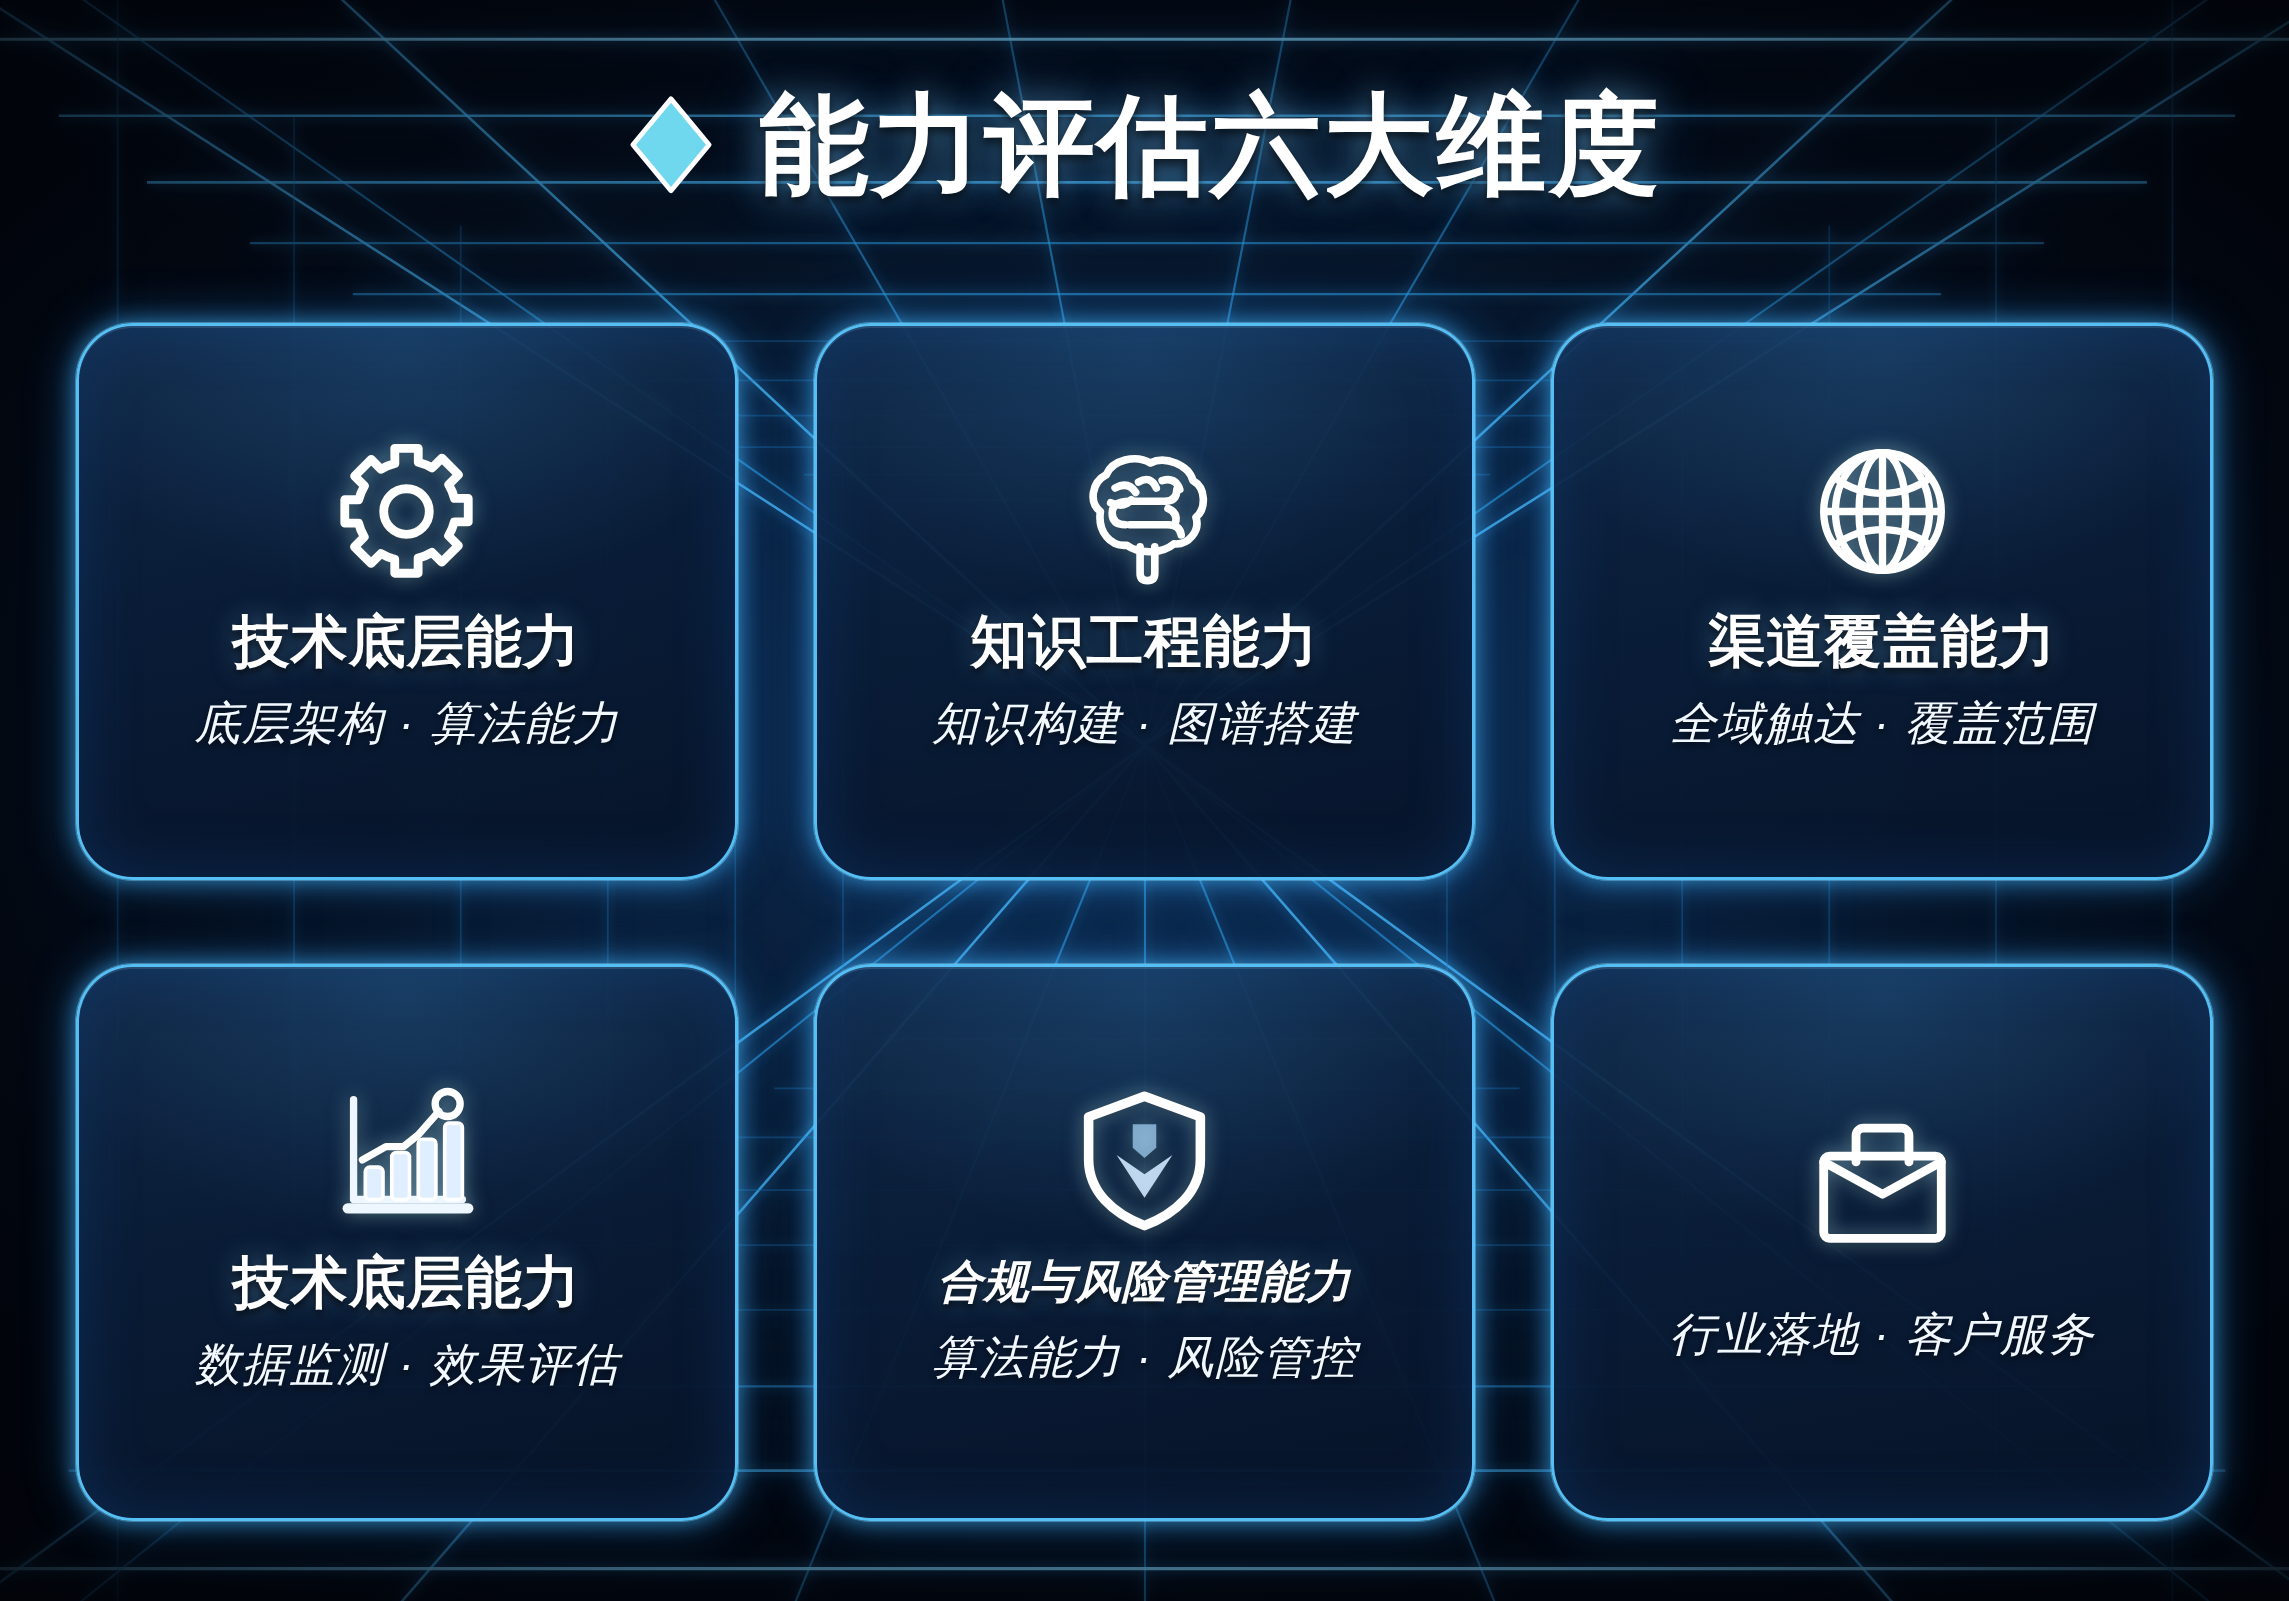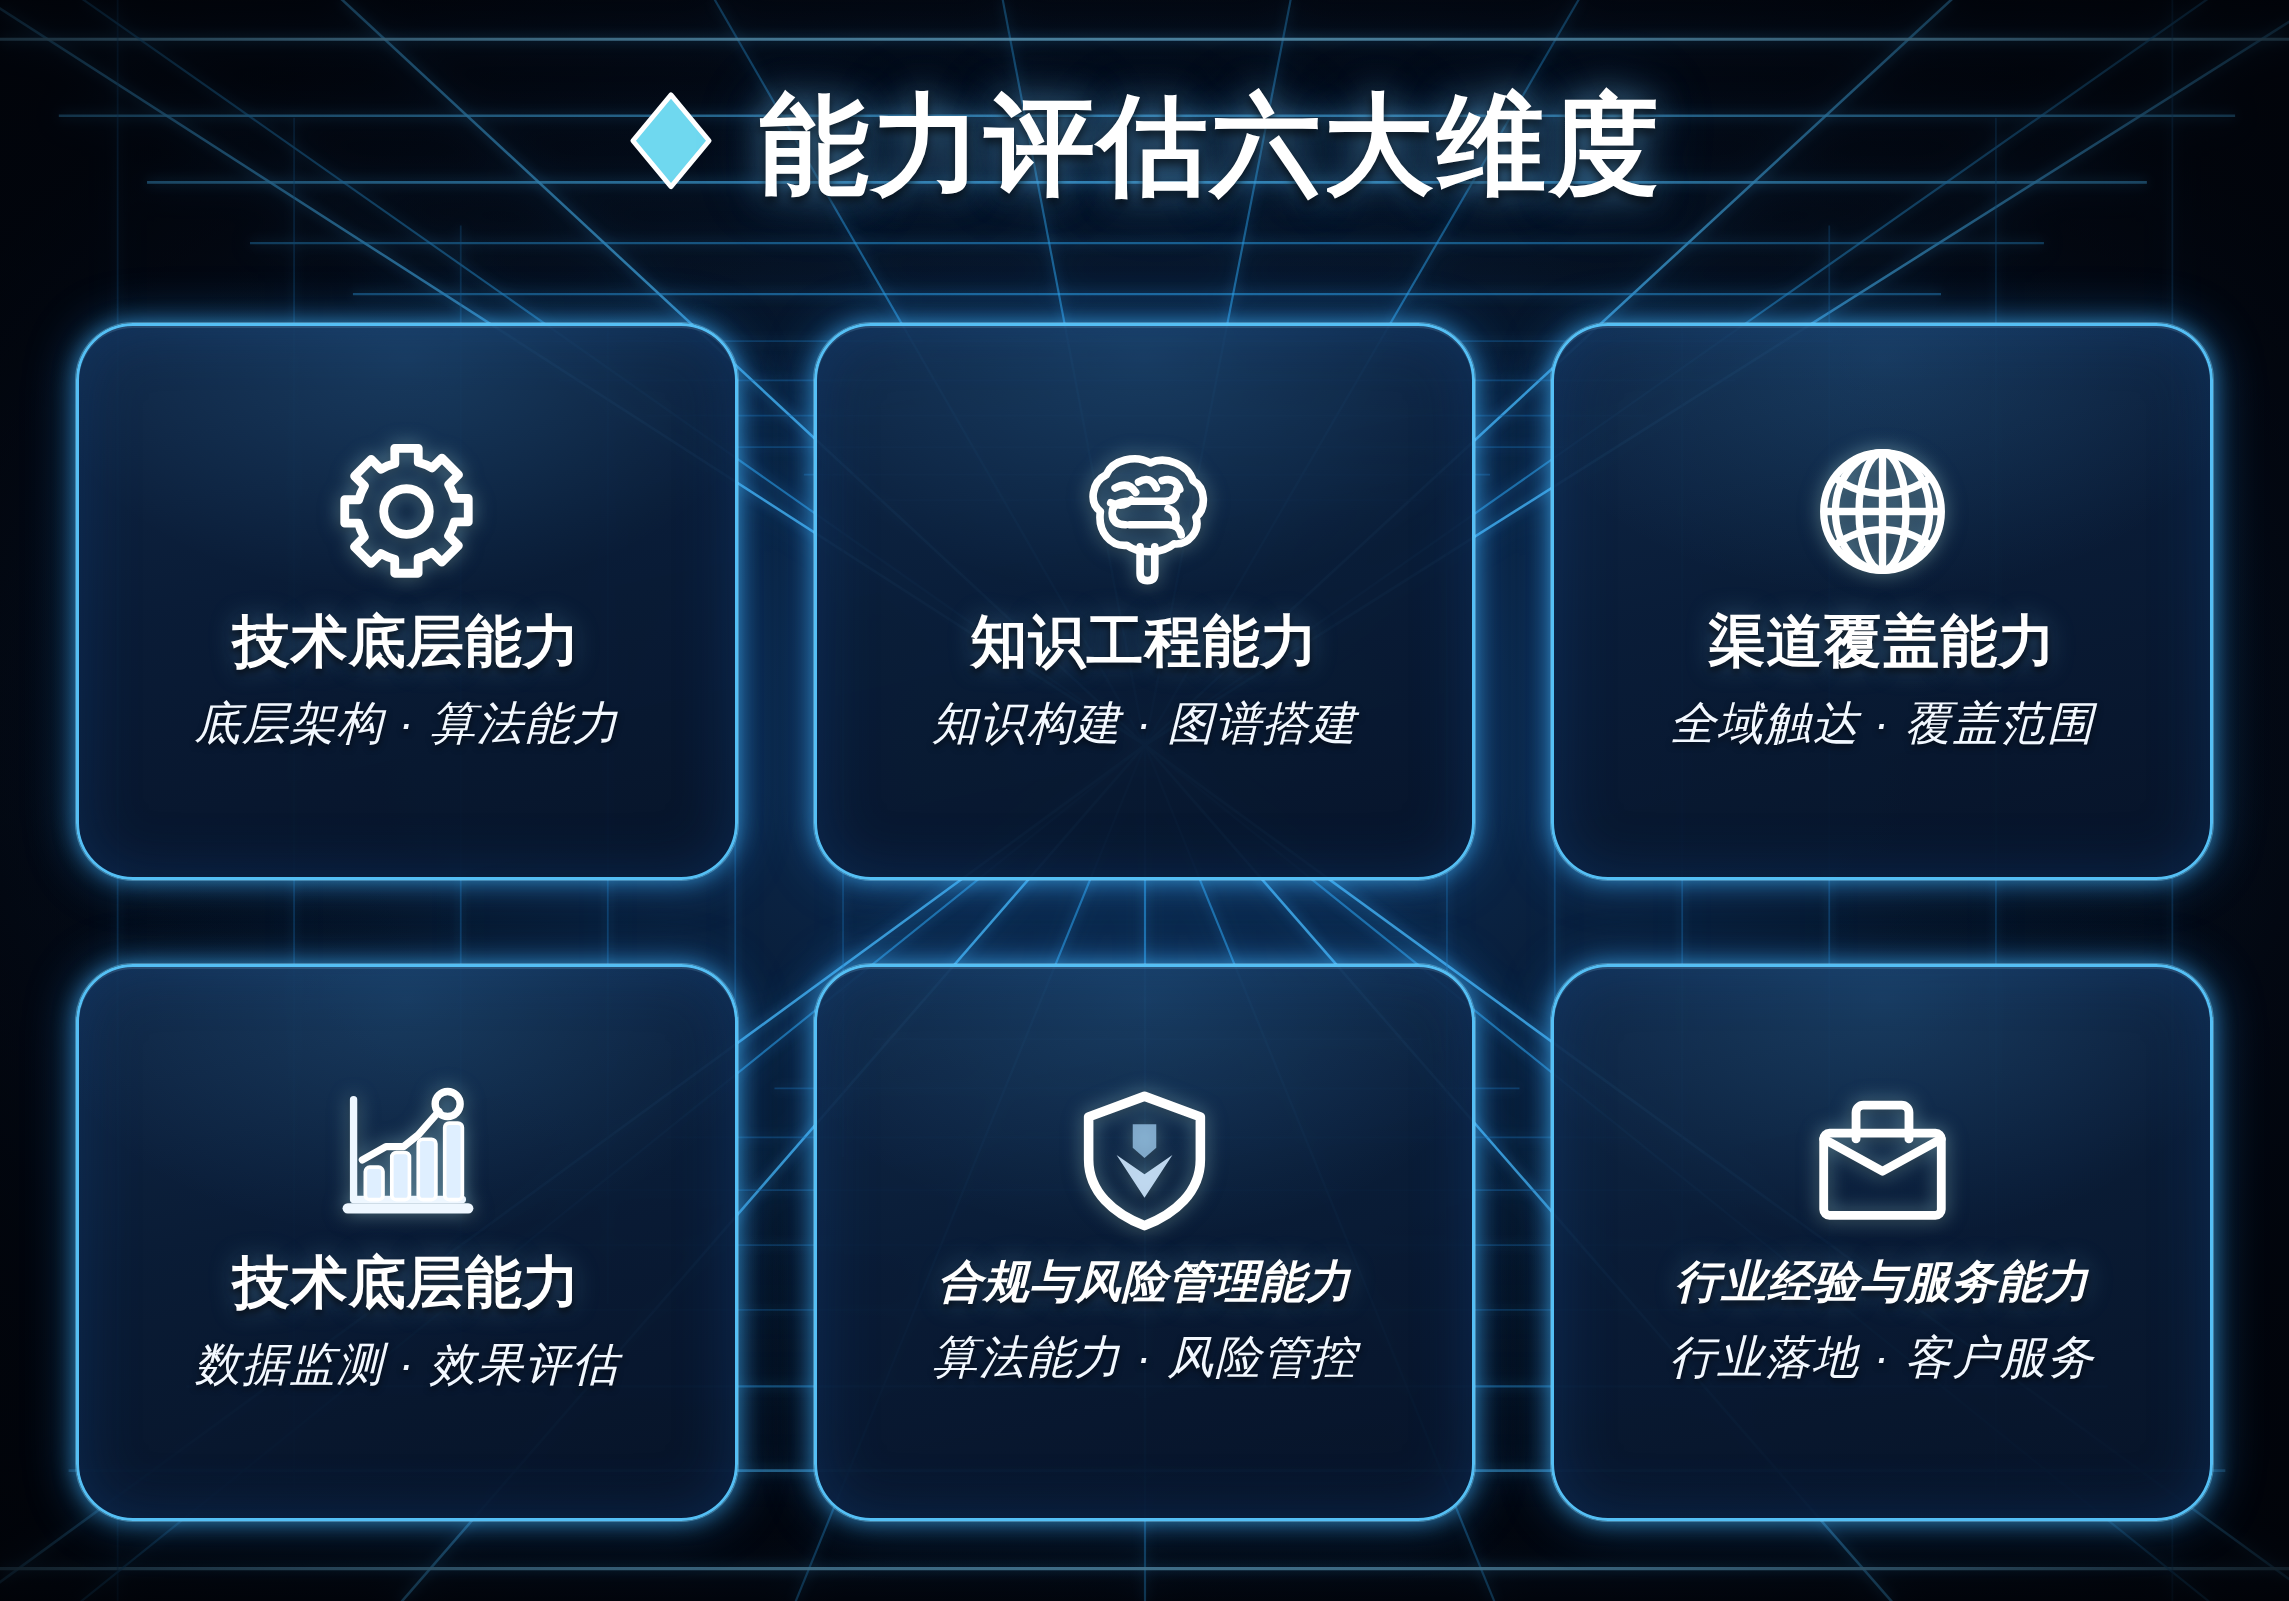--- a/index.html
+++ b/index.html
@@ -30,21 +30,21 @@
   .gl  { stroke:#2ea6f0; stroke-width:2.2; fill:none; opacity:.55; }
   .gl2 { stroke:#49bdff; stroke-width:2.6; fill:none; opacity:.75; }
   .gl3 { stroke:#7fd6ff; stroke-width:3.2; fill:none; opacity:.9; }
   .glf { stroke:#1b6fb0; stroke-width:1.8; fill:none; opacity:.38; }
 
   .glowwrap { filter:drop-shadow(0 0 5.9px rgba(64,180,255,.75)) drop-shadow(0 0 15.7px rgba(40,140,230,.45)); }
 
   
   .title-row {
     position:absolute; top:90px; left:0; width:100%;
-    display:flex; justify-content:center;
+    display:flex; align-items:center; justify-content:center;
     gap:45px; z-index:8;
   }
   .diamond-icon { width:86px; height:102px; flex:none; }
   .page-title {
     font-size:110px; font-weight:bold; color:#ffffff;
     letter-spacing:2.9px; line-height:1;
     text-shadow:
       0 4.9px 9.8px rgba(0,0,0,.65),
       0 0 33px rgba(130,210,255,.5),
       0 0 69px rgba(60,160,255,.3);
@@ -283,19 +283,18 @@
     <div class="card long">
       <span class="card-icon">
         <svg viewBox="0 0 100 100" aria-hidden="true">
           <g fill="none" stroke="#ffffff" stroke-width="6" stroke-linejoin="round" stroke-linecap="round">
             <path d="M32 36 V18 a5 5 0 0 1 5 -5 h26 a5 5 0 0 1 5 5 V36"></path>
             <path d="M10 36 a4 4 0 0 1 4 -4 h72 a4 4 0 0 1 4 4 V84 a4 4 0 0 1 -4 4 H14 a4 4 0 0 1 -4 -4 Z"></path>
             <path d="M10 36 L50 58 L90 36"></path>
           </g>
         </svg>
       </span>
-      <div class="card-title">行业经验与服务能力</div>
       <div class="card-sub">行业落地 · 客户服务</div>
     </div>
 
   </div>
 </div>
 
 
 </body></html>

